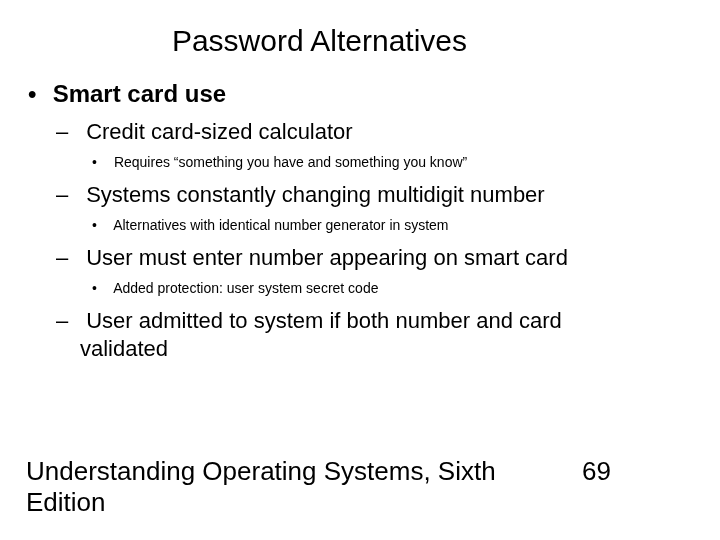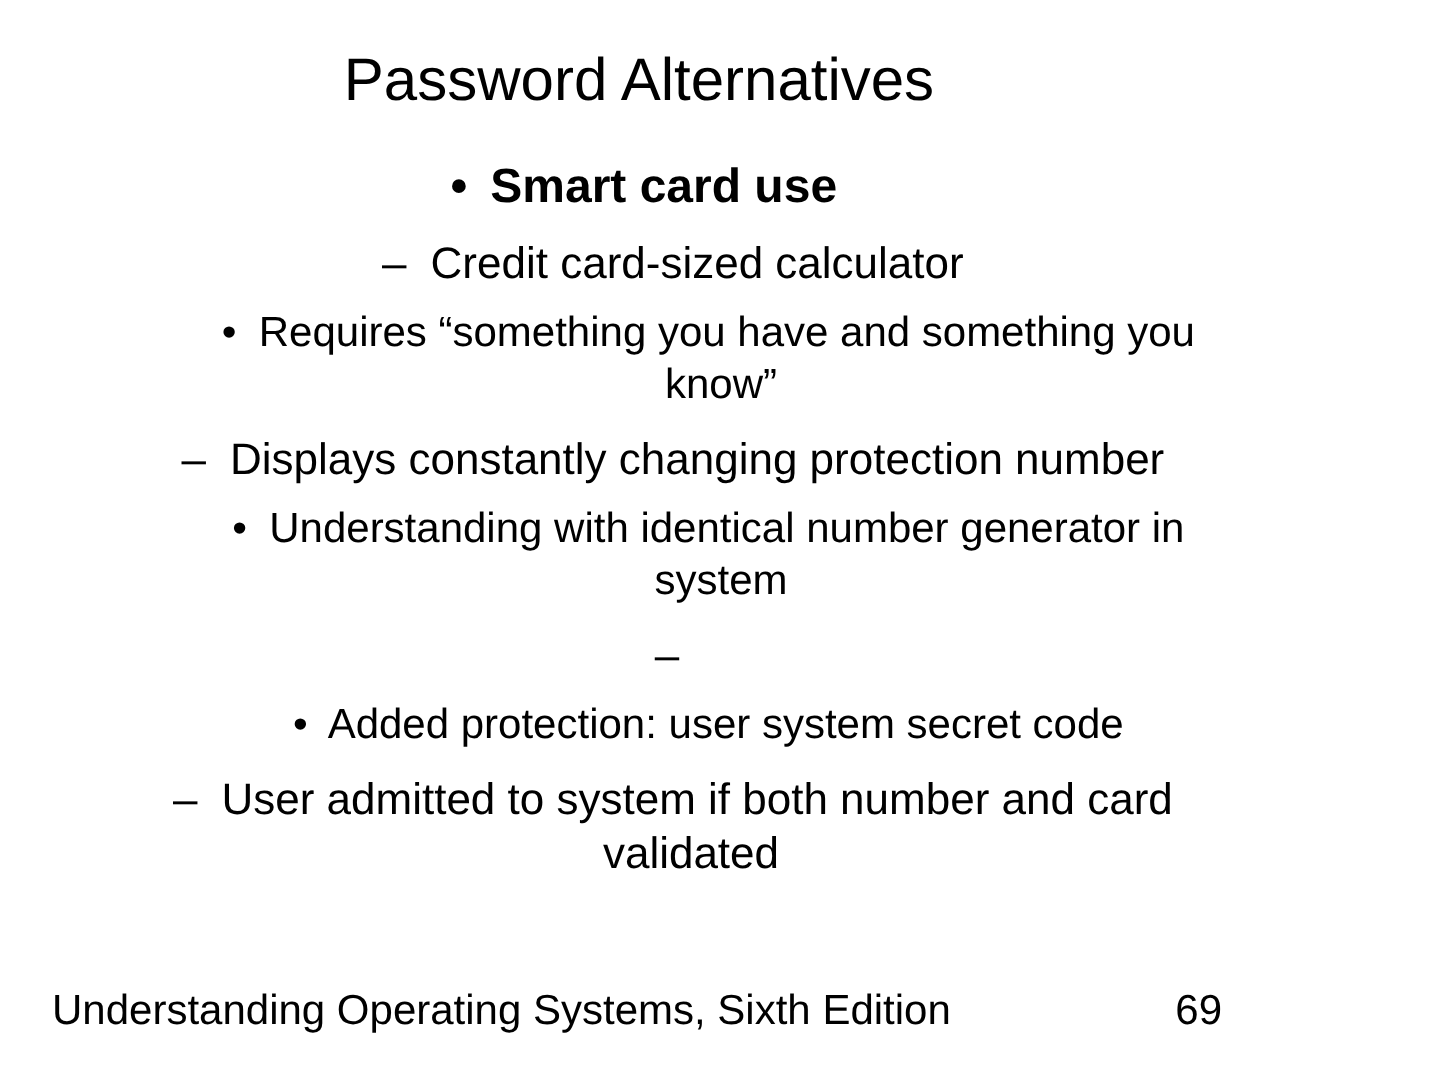--- a/index.html
+++ b/index.html
@@ -24,21 +24,20 @@
     font-size: 30px;
     font-weight: 400;
     margin: 4px 0 22px 0;
   }
   ul.l1 {
     list-style: none;
     margin: 0;
     padding: 0 0 0 18px;
     font-size: 24px;
     font-weight: 700;
-    text-align: center;
   }
   ul.l1 > li::before {
     content: "•";
     display: inline-block;
     width: 18px;
     margin-left: -18px;
   }
   ul.l2 {
     list-style: none;
     margin: 10px 0 0 0;
@@ -53,39 +52,39 @@
   ul.l2 > li::before {
     content: "–";
     display: inline-block;
     width: 24px;
     margin-left: -24px;
   }
   ul.l3 {
     list-style: none;
     margin: 8px 0 0 0;
     padding: 0 0 0 30px;
-    font-size: 21px;
+    font-size: 14px;
     font-weight: 400;
   }
   ul.l3 > li {
     margin-bottom: 6px;
     line-height: 1.25;
   }
   ul.l3 > li::before {
     content: "•";
     display: inline-block;
     width: 18px;
     margin-left: -18px;
   }
   .footer {
     position: absolute;
     left: 26px;
     right: 28px;
     bottom: 22px;
-    font-size: 21px;
+    font-size: 26px;
     display: flex;
     justify-content: space-between;
     align-items: baseline;
   }
 </style>
 </head>
 <body>
 
 <div class="slide">
 
@@ -97,28 +96,29 @@
       <ul class="l2">
         <li>
           <span>Credit card-sized calculator</span>
           <ul class="l3">
             <li>
               <span>Requires “something you have and something you know”</span>
             </li>
           </ul>
         </li>
         <li>
-          <span>Displays constantly changing protection number</span>
+          <span>Systems constantly changing multidigit number</span>
           <ul class="l3">
             <li>
-              <span>Understanding with identical number generator in system</span>
+              <span>Alternatives with identical number generator in system</span>
             </li>
           </ul>
         </li>
         <li>
+          <span>User must enter number appearing on smart card</span>
           <ul class="l3">
             <li>
               <span>Added protection: user system secret code</span>
             </li>
           </ul>
         </li>
         <li>
           <span>User admitted to system if both number and card validated</span>
         </li>
       </ul>

